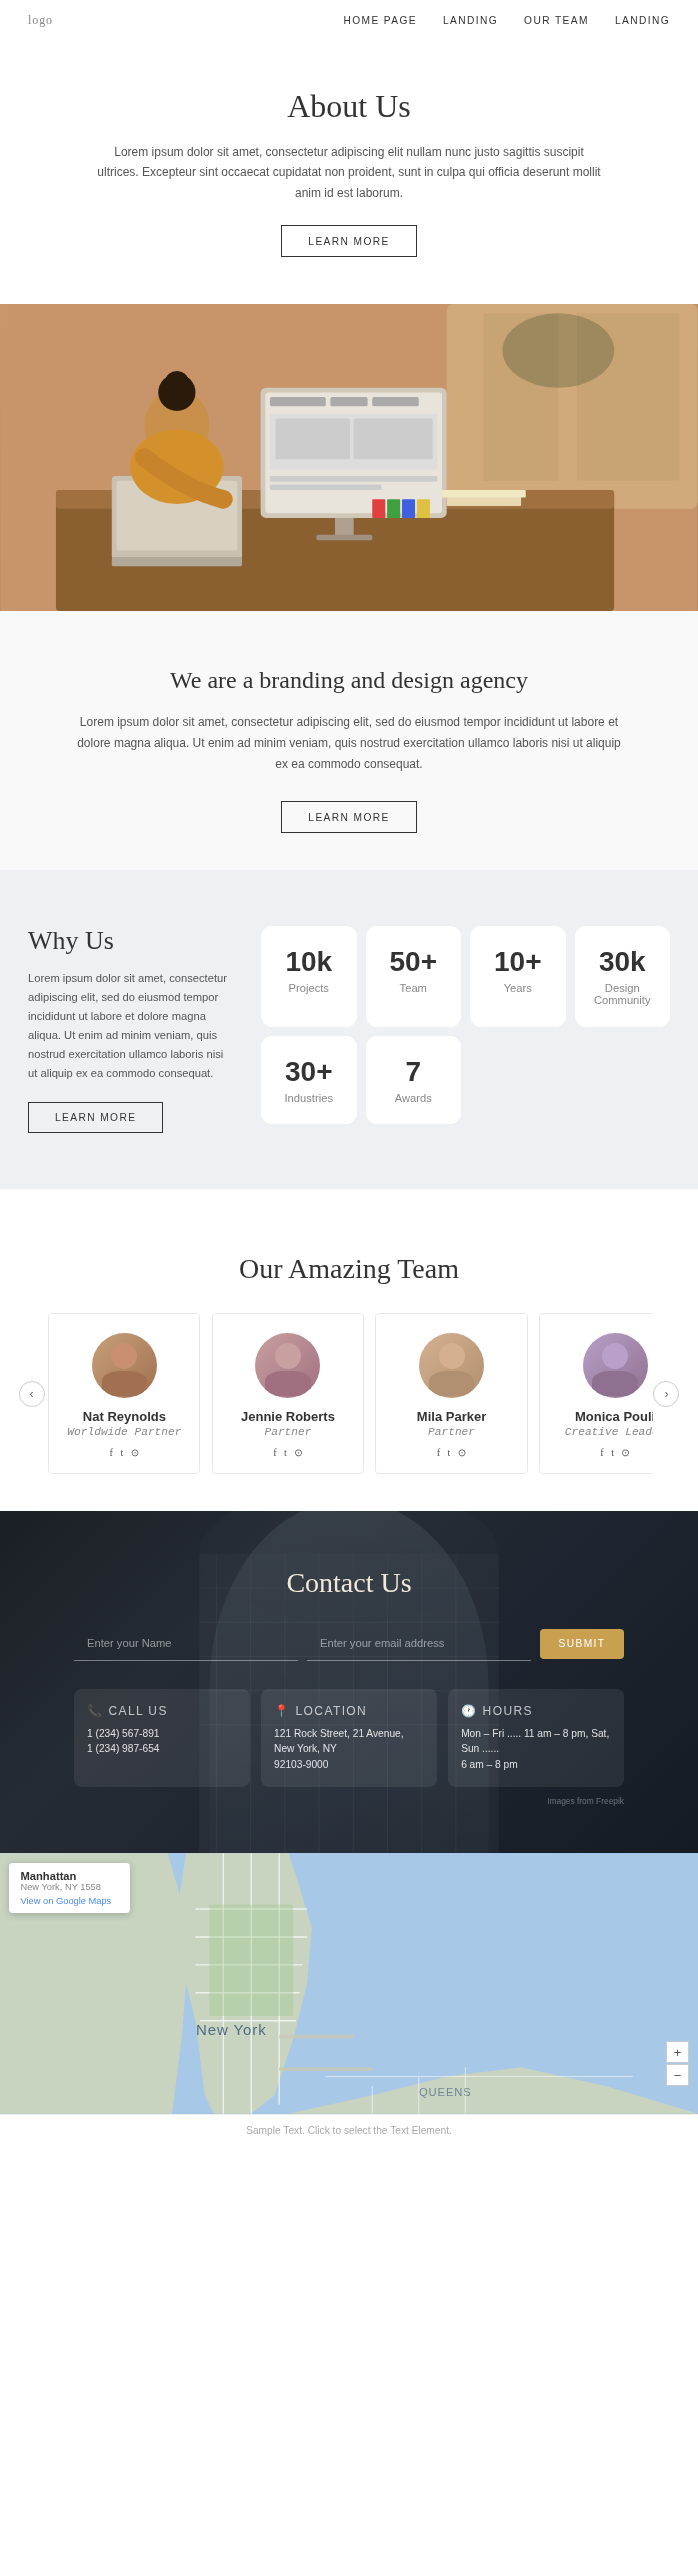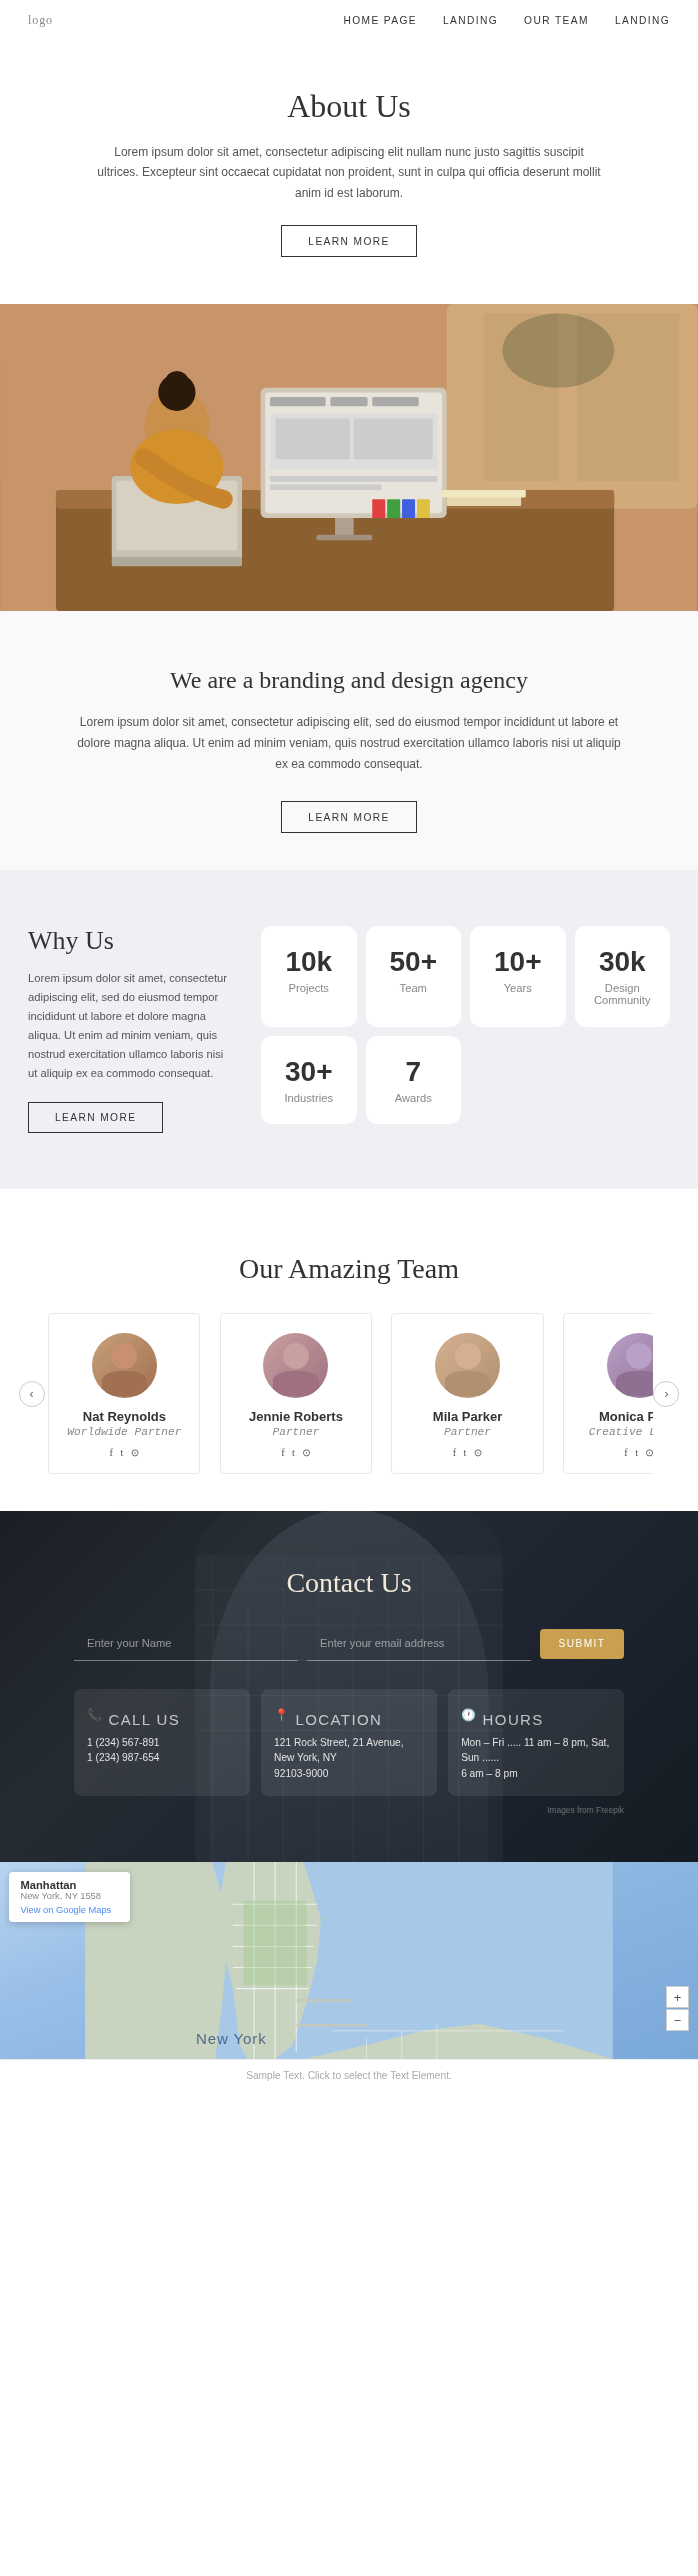--- a/index.html
+++ b/index.html
@@ -64,21 +64,21 @@
     .stat-card {
       background: #fff; border-radius: 11.2px; padding: 20.5px 18.6px; text-align: center;
     }
     .stat-card .stat-number { font-size: 28px; font-weight: 600; font-family: sans-serif; }
     .stat-card .stat-label { font-size: 11.2px; color: #888; font-family: sans-serif; margin-top: 3.7px; }
 
     
     .team-section { padding: 56px 18.6px 37px; text-align: center; margin-top: 8px; }
     .team-section h2 { font-size: 28px; font-weight: 400; margin-bottom: 28px; }
     .team-carousel { position: relative; display: flex; align-items: center; }
-    .team-cards { display: flex; gap: 12px; overflow: hidden; flex: 1; }
+    .team-cards { display: flex; gap: 4px; overflow: hidden; flex: 1; }
     .team-card {
       flex: 0 0 25%; padding: 18.6px 9.3px 15px; text-align: center;
       border: 0.9px solid #e8e8e8; background: #fff; border-radius: 3.7px; margin: 0 3.7px;
     }
     .team-avatar {
       width: 65px; height: 65px; border-radius: 50%; margin: 0 auto 11.2px;
       overflow: hidden; background: #ddd;
     }
     
     .avatar-nat { background: linear-gradient(135deg, #c8a07a, #a07050); }
@@ -129,27 +129,27 @@
       font-family: sans-serif; cursor: pointer; white-space: nowrap; border-radius: 4px; text-align: center;
     }
 
     .contact-info-row { display: flex; gap: 11.2px; }
     .info-card {
       flex: 1; background: rgba(255,255,255,0.08); border-radius: 7.4px;
       padding: 15px 13px; text-align: left;
     }
     .info-card-header { display: flex; align-items: center; gap: 6.5px; margin-bottom: 7.4px; }
     .info-icon { font-size: 12px; }
-    .info-title { font-size: 15px; letter-spacing: 1.4px; text-transform: uppercase; color: rgba(255,255,255,0.7); font-family: sans-serif; margin-top: 7px; }
+    .info-title { font-size: 12px; letter-spacing: 1.4px; text-transform: uppercase; color: rgba(255,255,255,0.7); font-family: sans-serif; }
     .info-text { font-size: 10.2px; color: rgba(255,255,255,0.85); font-family: sans-serif; line-height: 1.5; }
     .info-credit { font-size: 8.4px; color: rgba(255,255,255,0.35); text-align: right; margin-top: 7.4px; font-family: sans-serif; }
 
     
     .map-section {
-      width: 100%; height: 197px; position: relative; overflow: hidden;
+      width: 100%; height: 261px; position: relative; overflow: hidden;
       background: #a8c8e8;
     }
     .map-bg {
       width: 100%; height: 100%;
       background: linear-gradient(160deg, #b8d4f0 0%, #9ac0e8 30%, #88b4e0 60%, #7aa8d8 100%);
       position: relative;
     }
     .map-label-large {
       position: absolute; font-size: 15px; font-weight: 500; color: rgba(50,80,120,0.8);
       font-family: sans-serif; letter-spacing: 0.9px;

